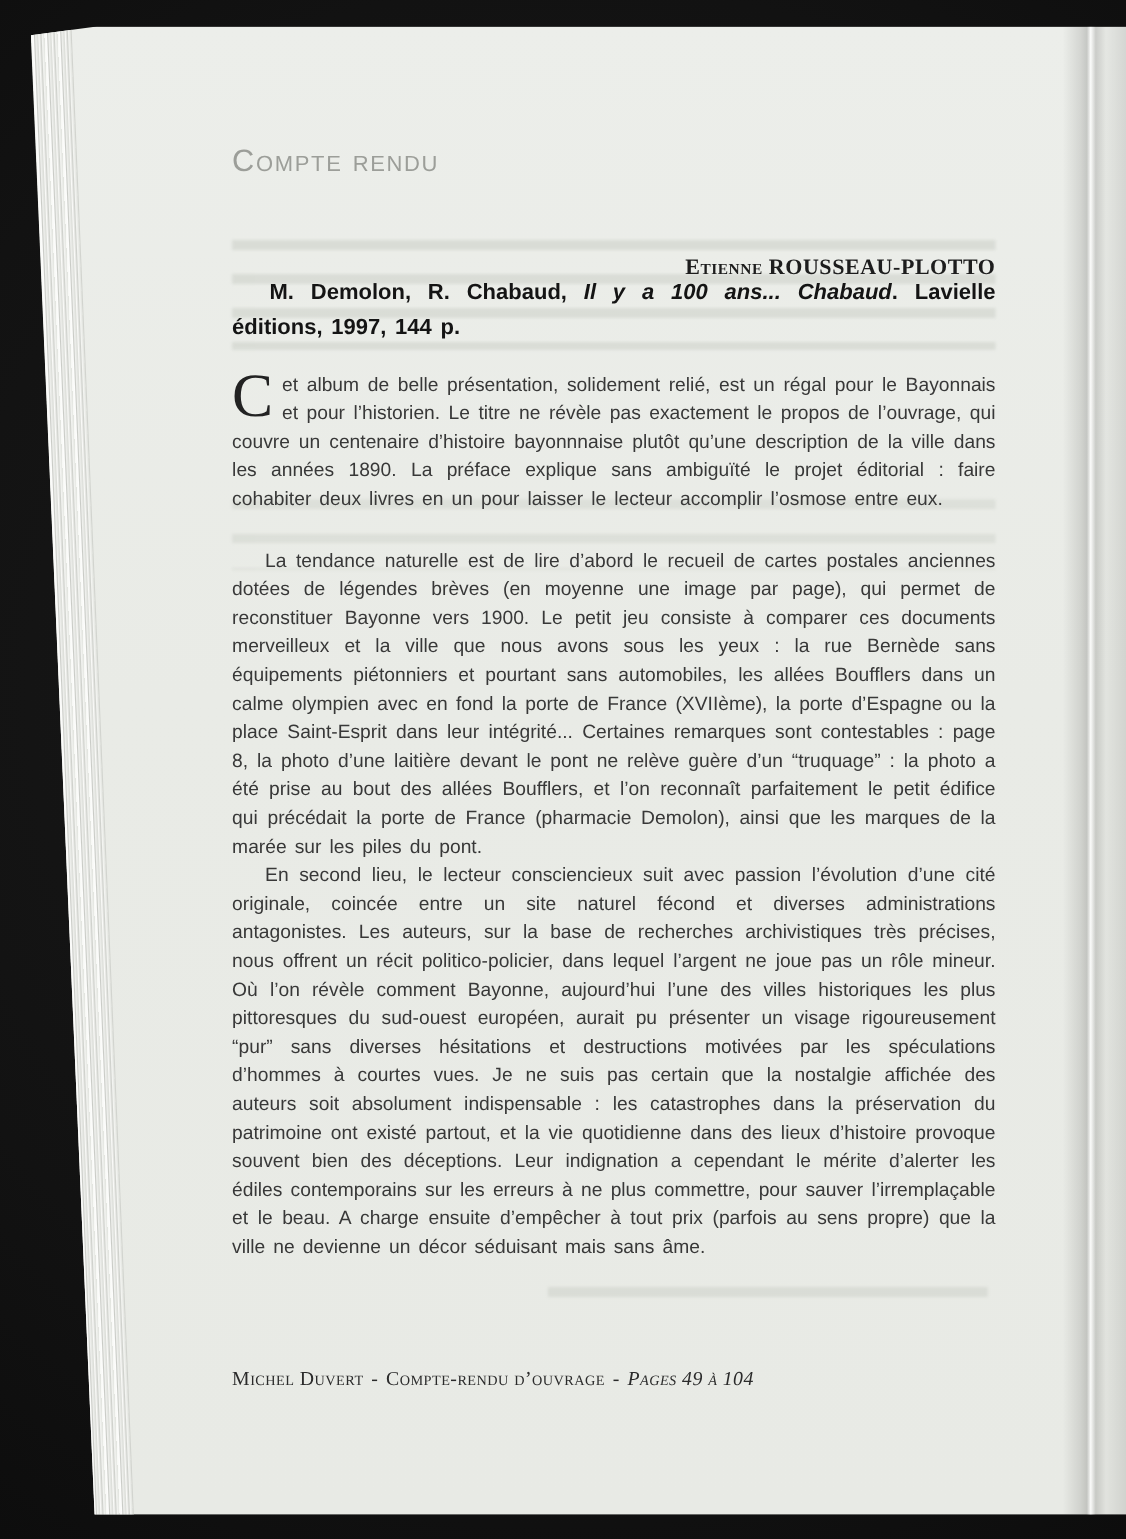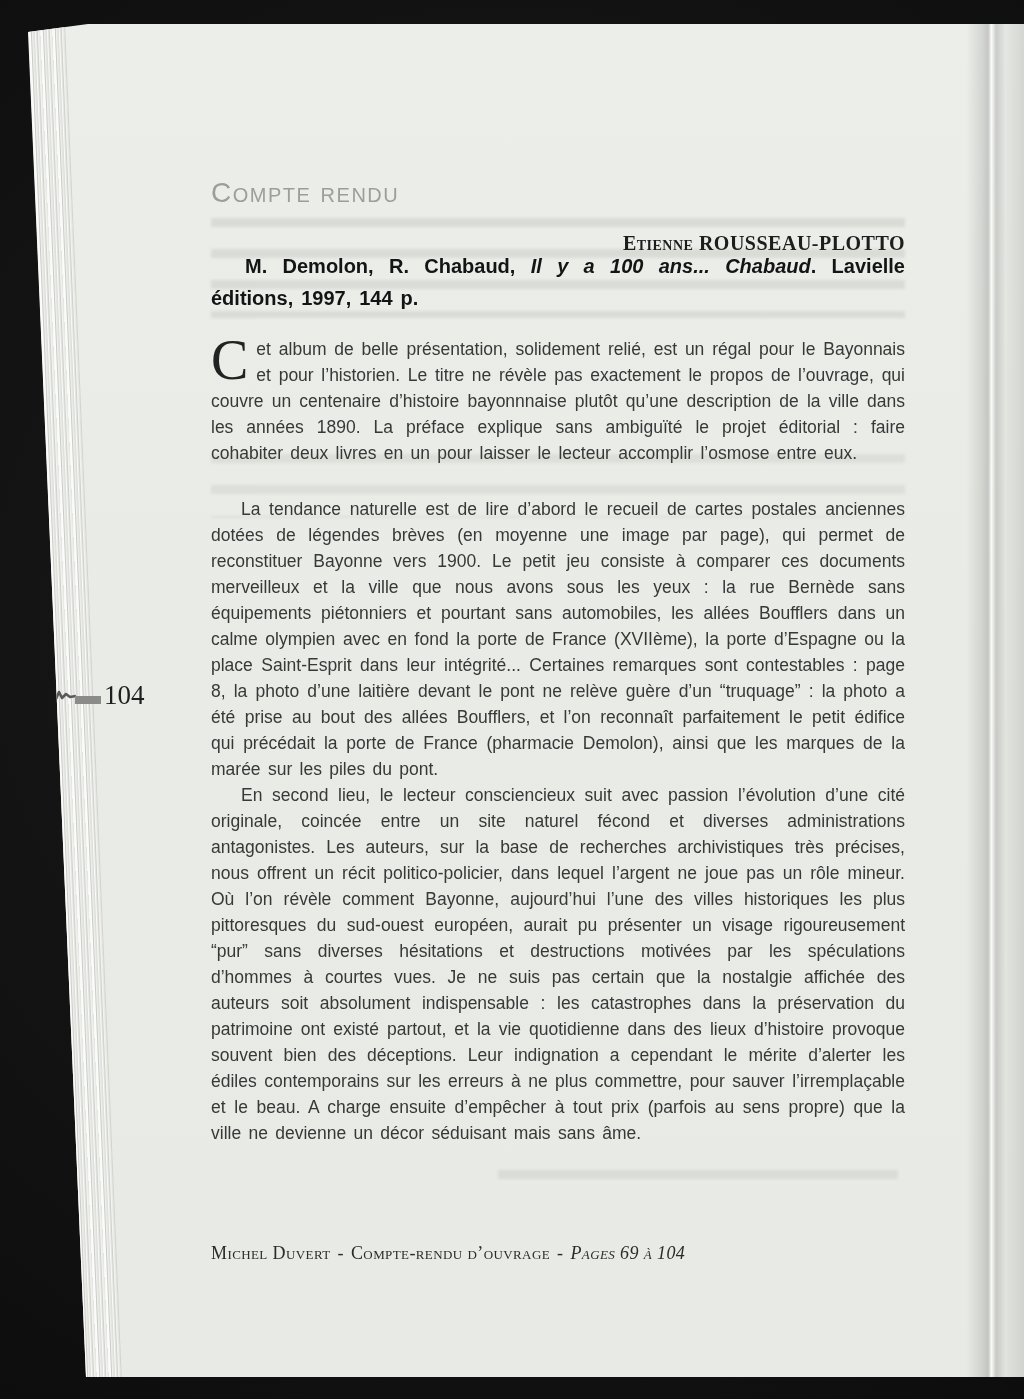--- a/index.html
+++ b/index.html
@@ -58,21 +58,21 @@
 
   
   .content{
     position:absolute; left:183px; top:0; width:694px; z-index:2;
   }
 
   .running-head{
     position:absolute; top:106px; left:0;
     font-variant:small-caps;
     font-size:28px; letter-spacing:1.5px;
-    color:#9c9e99; font-weight:400;margin-top:47px;
+    color:#9c9e99; font-weight:400;
   }
 
   .author-line{
     position:absolute; top:164px; left:0; width:100%;
     text-align:right;
     font-family:"Liberation Serif", serif;
     font-weight:bold; color:#1d1d1d; font-size:20px; letter-spacing:0.5px;margin-top:44px;
   }
   .author-first{ font-variant:small-caps; }
   .author-last{ text-transform:uppercase; }
@@ -134,41 +134,34 @@
 <body>
 
 <div class="page">
 
   <div class="fore-edge"></div>
 
   <div class="ghost ghost-1"></div>
   <div class="ghost ghost-2"></div>
   <div class="ghost ghost-3"></div>
 
-  <div class="page-number-group">
-    <svg class="edge-mark-svg" width="50" height="26" viewBox="0 0 50 26">
-      <path d="M0 16 L6 16 L8 12 L10 18 L12 8 L14 19 L16 6 L18 20 L20 7 L22 18 L24 8 L26 19 L28 9 L30 17 L33 10 L36 16 L40 12 L44 15 L50 14" fill="none" stroke="#5a5a58" stroke-width="2.6" stroke-linejoin="round"></path>
-    </svg>
-    <div class="number-bar"></div>
-    <div class="page-number">104</div>
-  </div>
 
   <div class="content">
 
     <div class="running-head">Compte rendu</div>
 
     <div class="author-line"><span class="author-first">Etienne</span> <span class="author-last">Rousseau-Plotto</span></div>
 
     <div class="citation"><span>M. Demolon, R. Chabaud, </span><span class="book-title">Il y a 100 ans... Chabaud</span><span>. Lavielle éditions, 1997, 144 p.</span></div>
 
     <div class="body-text">
       <p class="p1"><span class="dropcap">C</span><span>et album de belle présentation, solidement relié, est un régal pour le Bayonnais et pour l’historien. Le titre ne révèle pas exactement le propos de l’ouvrage, qui couvre un centenaire d’histoire bayonnnaise plutôt qu’une description de la ville dans les années 1890. La préface explique sans ambiguïté le projet éditorial : faire cohabiter deux livres en un pour laisser le lecteur accomplir l’osmose entre eux.</span></p>
       <p class="indent">La tendance naturelle est de lire d’abord le recueil de cartes postales anciennes dotées de légendes brèves (en moyenne une image par page), qui permet de reconstituer Bayonne vers 1900. Le petit jeu consiste à comparer ces documents merveilleux et la ville que nous avons sous les yeux : la rue Bernède sans équipements piétonniers et pourtant sans automobiles, les allées Boufflers dans un calme olympien avec en fond la porte de France (XVIIème), la porte d’Espagne ou la place Saint-Esprit dans leur intégrité... Certaines remarques sont contestables : page 8, la photo d’une laitière devant le pont ne relève guère d’un “truquage” : la photo a été prise au bout des allées Boufflers, et l’on reconnaît parfaitement le petit édifice qui précédait la porte de France (pharmacie Demolon), ainsi que les marques de la marée sur les piles du pont.</p>
       <p class="indent">En second lieu, le lecteur consciencieux suit avec passion l’évolution d’une cité originale, coincée entre un site naturel fécond et diverses administrations antagonistes. Les auteurs, sur la base de recherches archivistiques très précises, nous offrent un récit politico-policier, dans lequel l’argent ne joue pas un rôle mineur. Où l’on révèle comment Bayonne, aujourd’hui l’une des villes historiques les plus pittoresques du sud-ouest européen, aurait pu présenter un visage rigoureusement “pur” sans diverses hésitations et destructions motivées par les spéculations d’hommes à courtes vues. Je ne suis pas certain que la nostalgie affichée des auteurs soit absolument indispensable : les catastrophes dans la préservation du patrimoine ont existé partout, et la vie quotidienne dans des lieux d’histoire provoque souvent bien des déceptions. Leur indignation a cependant le mérite d’alerter les édiles contemporains sur les erreurs à ne plus commettre, pour sauver l’irremplaçable et le beau. A charge ensuite d’empêcher à tout prix (parfois au sens propre) que la ville ne devienne un décor séduisant mais sans âme.</p>
     </div>
 
-    <div class="footer-line"><span>Michel Duvert</span><span class="sep">-</span><span class="footer-work">Compte-rendu d’ouvrage</span><span class="sep">-</span><span class="footer-pages">Pages 69 à 104</span></div>
+    <div class="footer-line"><span>Michel Duvert</span><span class="sep">-</span><span class="footer-work">Compte-rendu d’ouvrage</span><span class="sep">-</span><span class="footer-pages">Pages 49 à 104</span></div>
 
   </div>
 
   <div class="gutter"></div>
 
 </div>
 
 </body></html>

